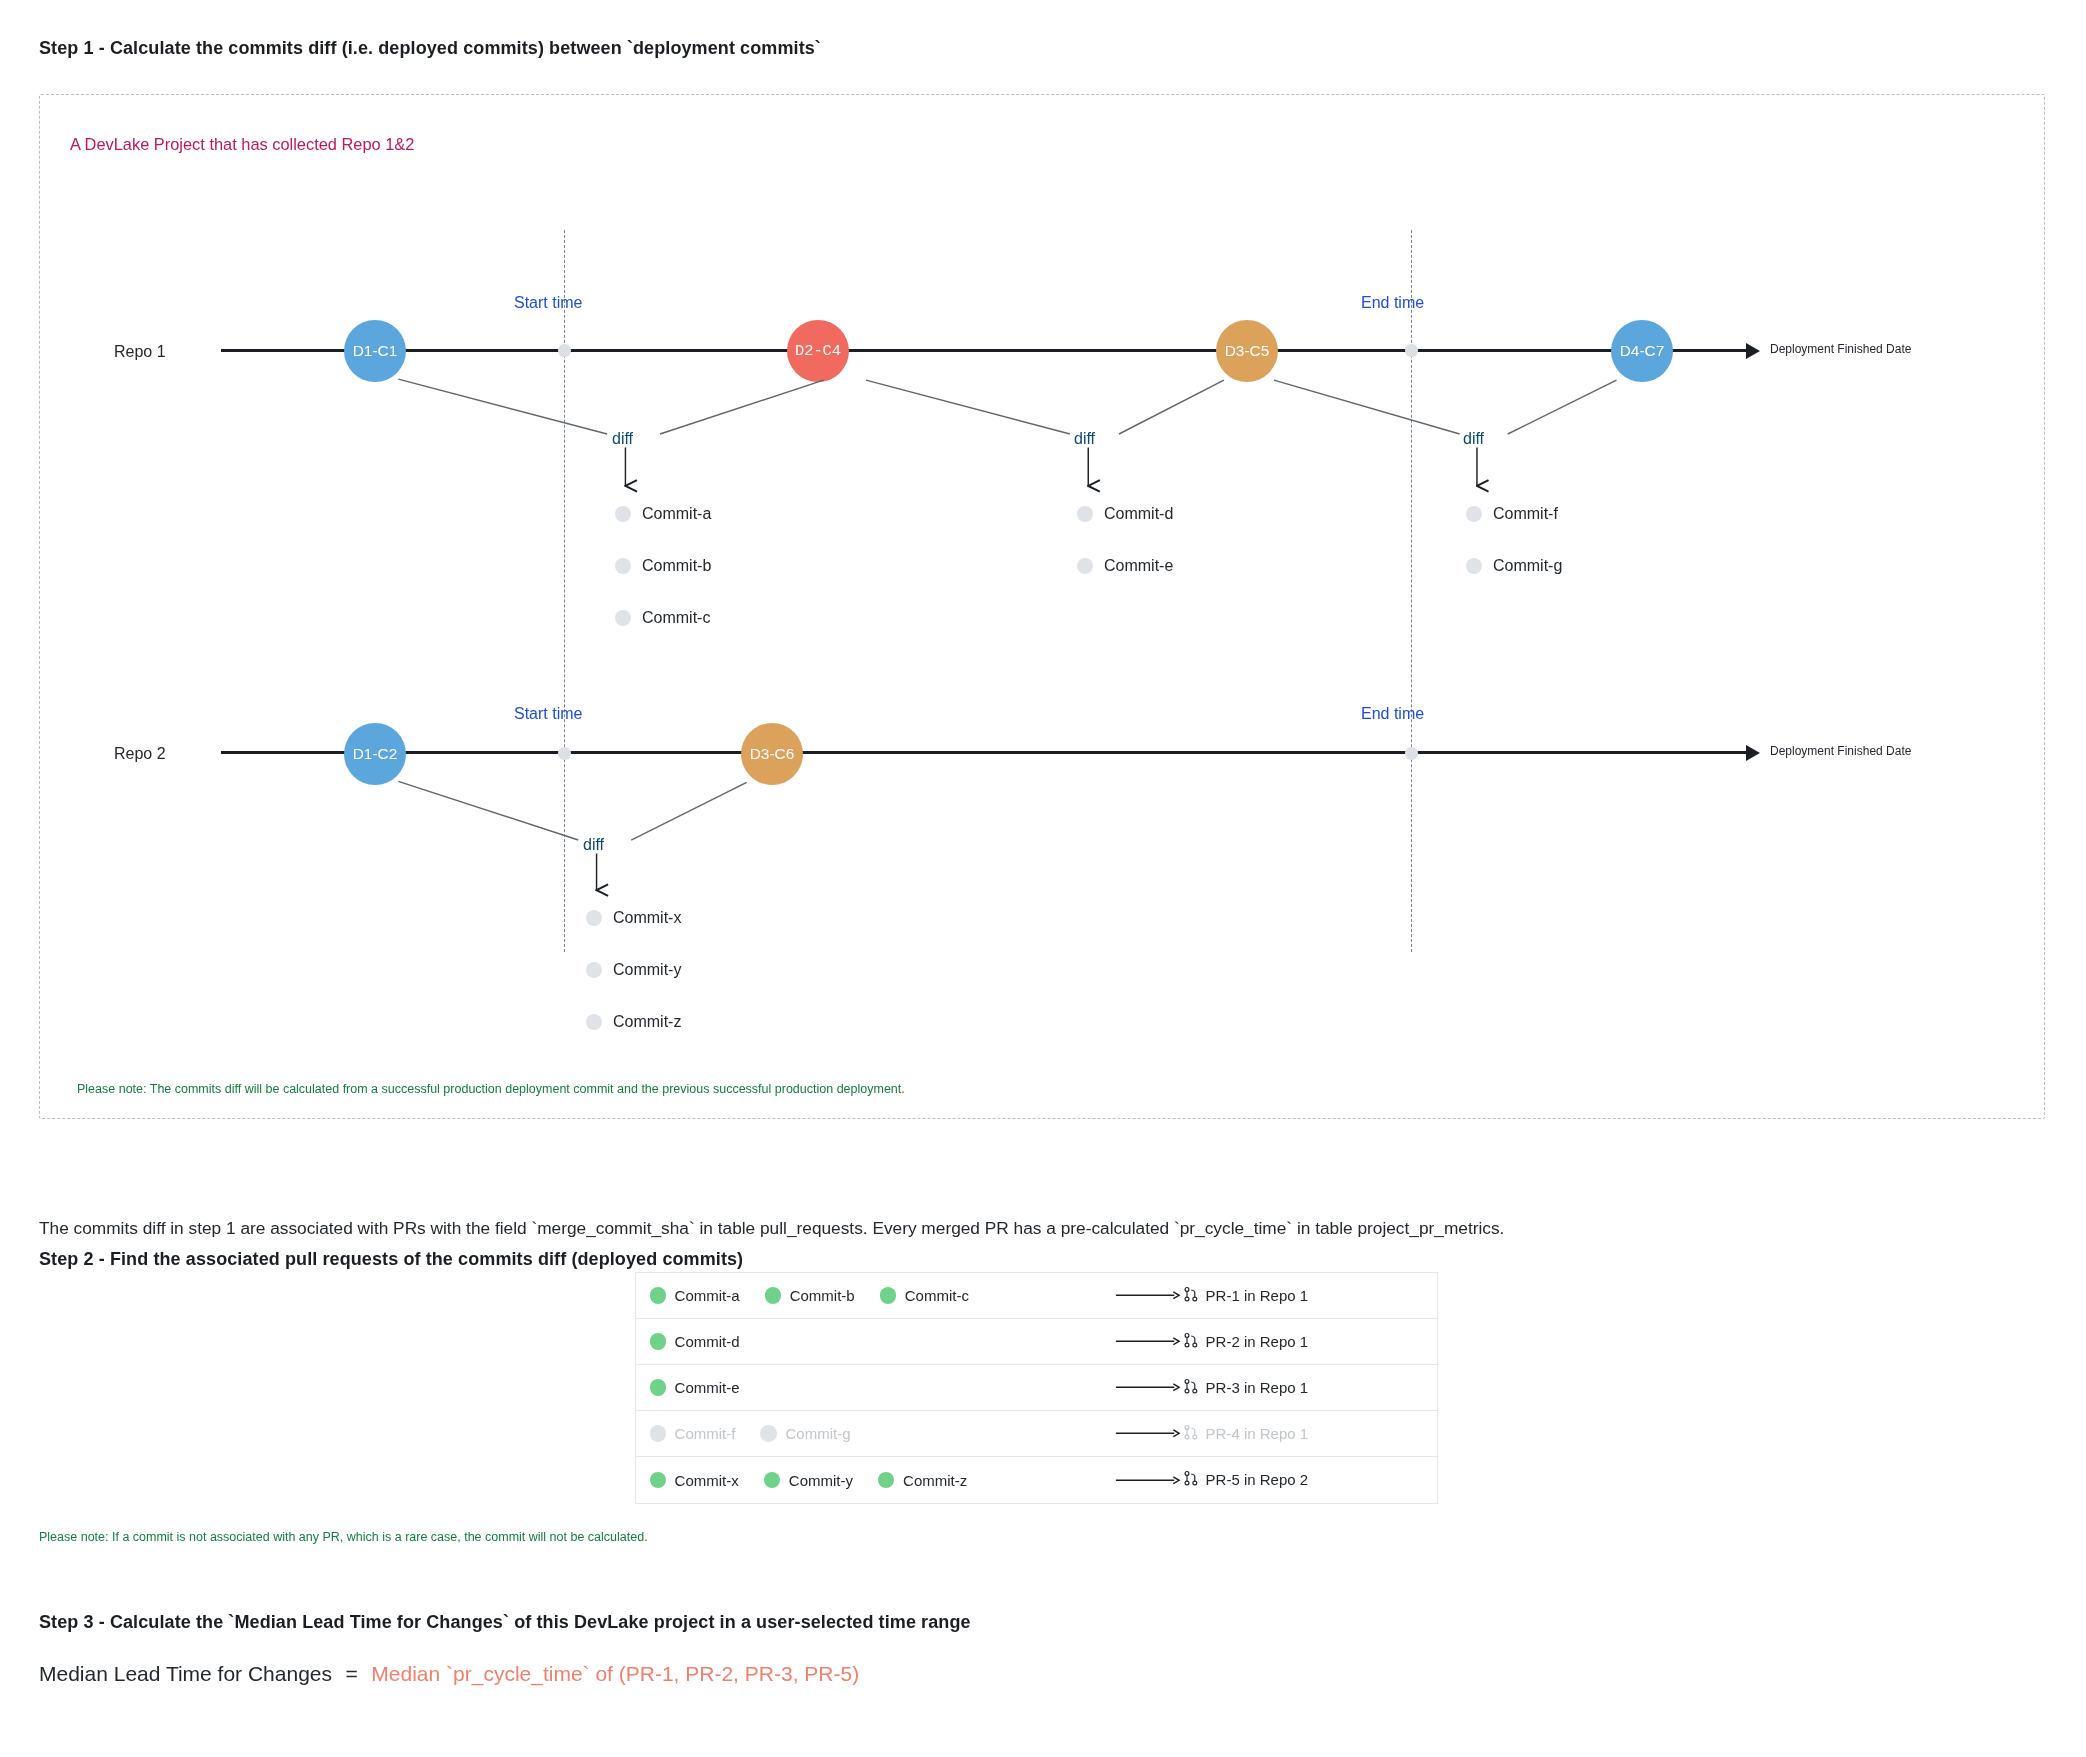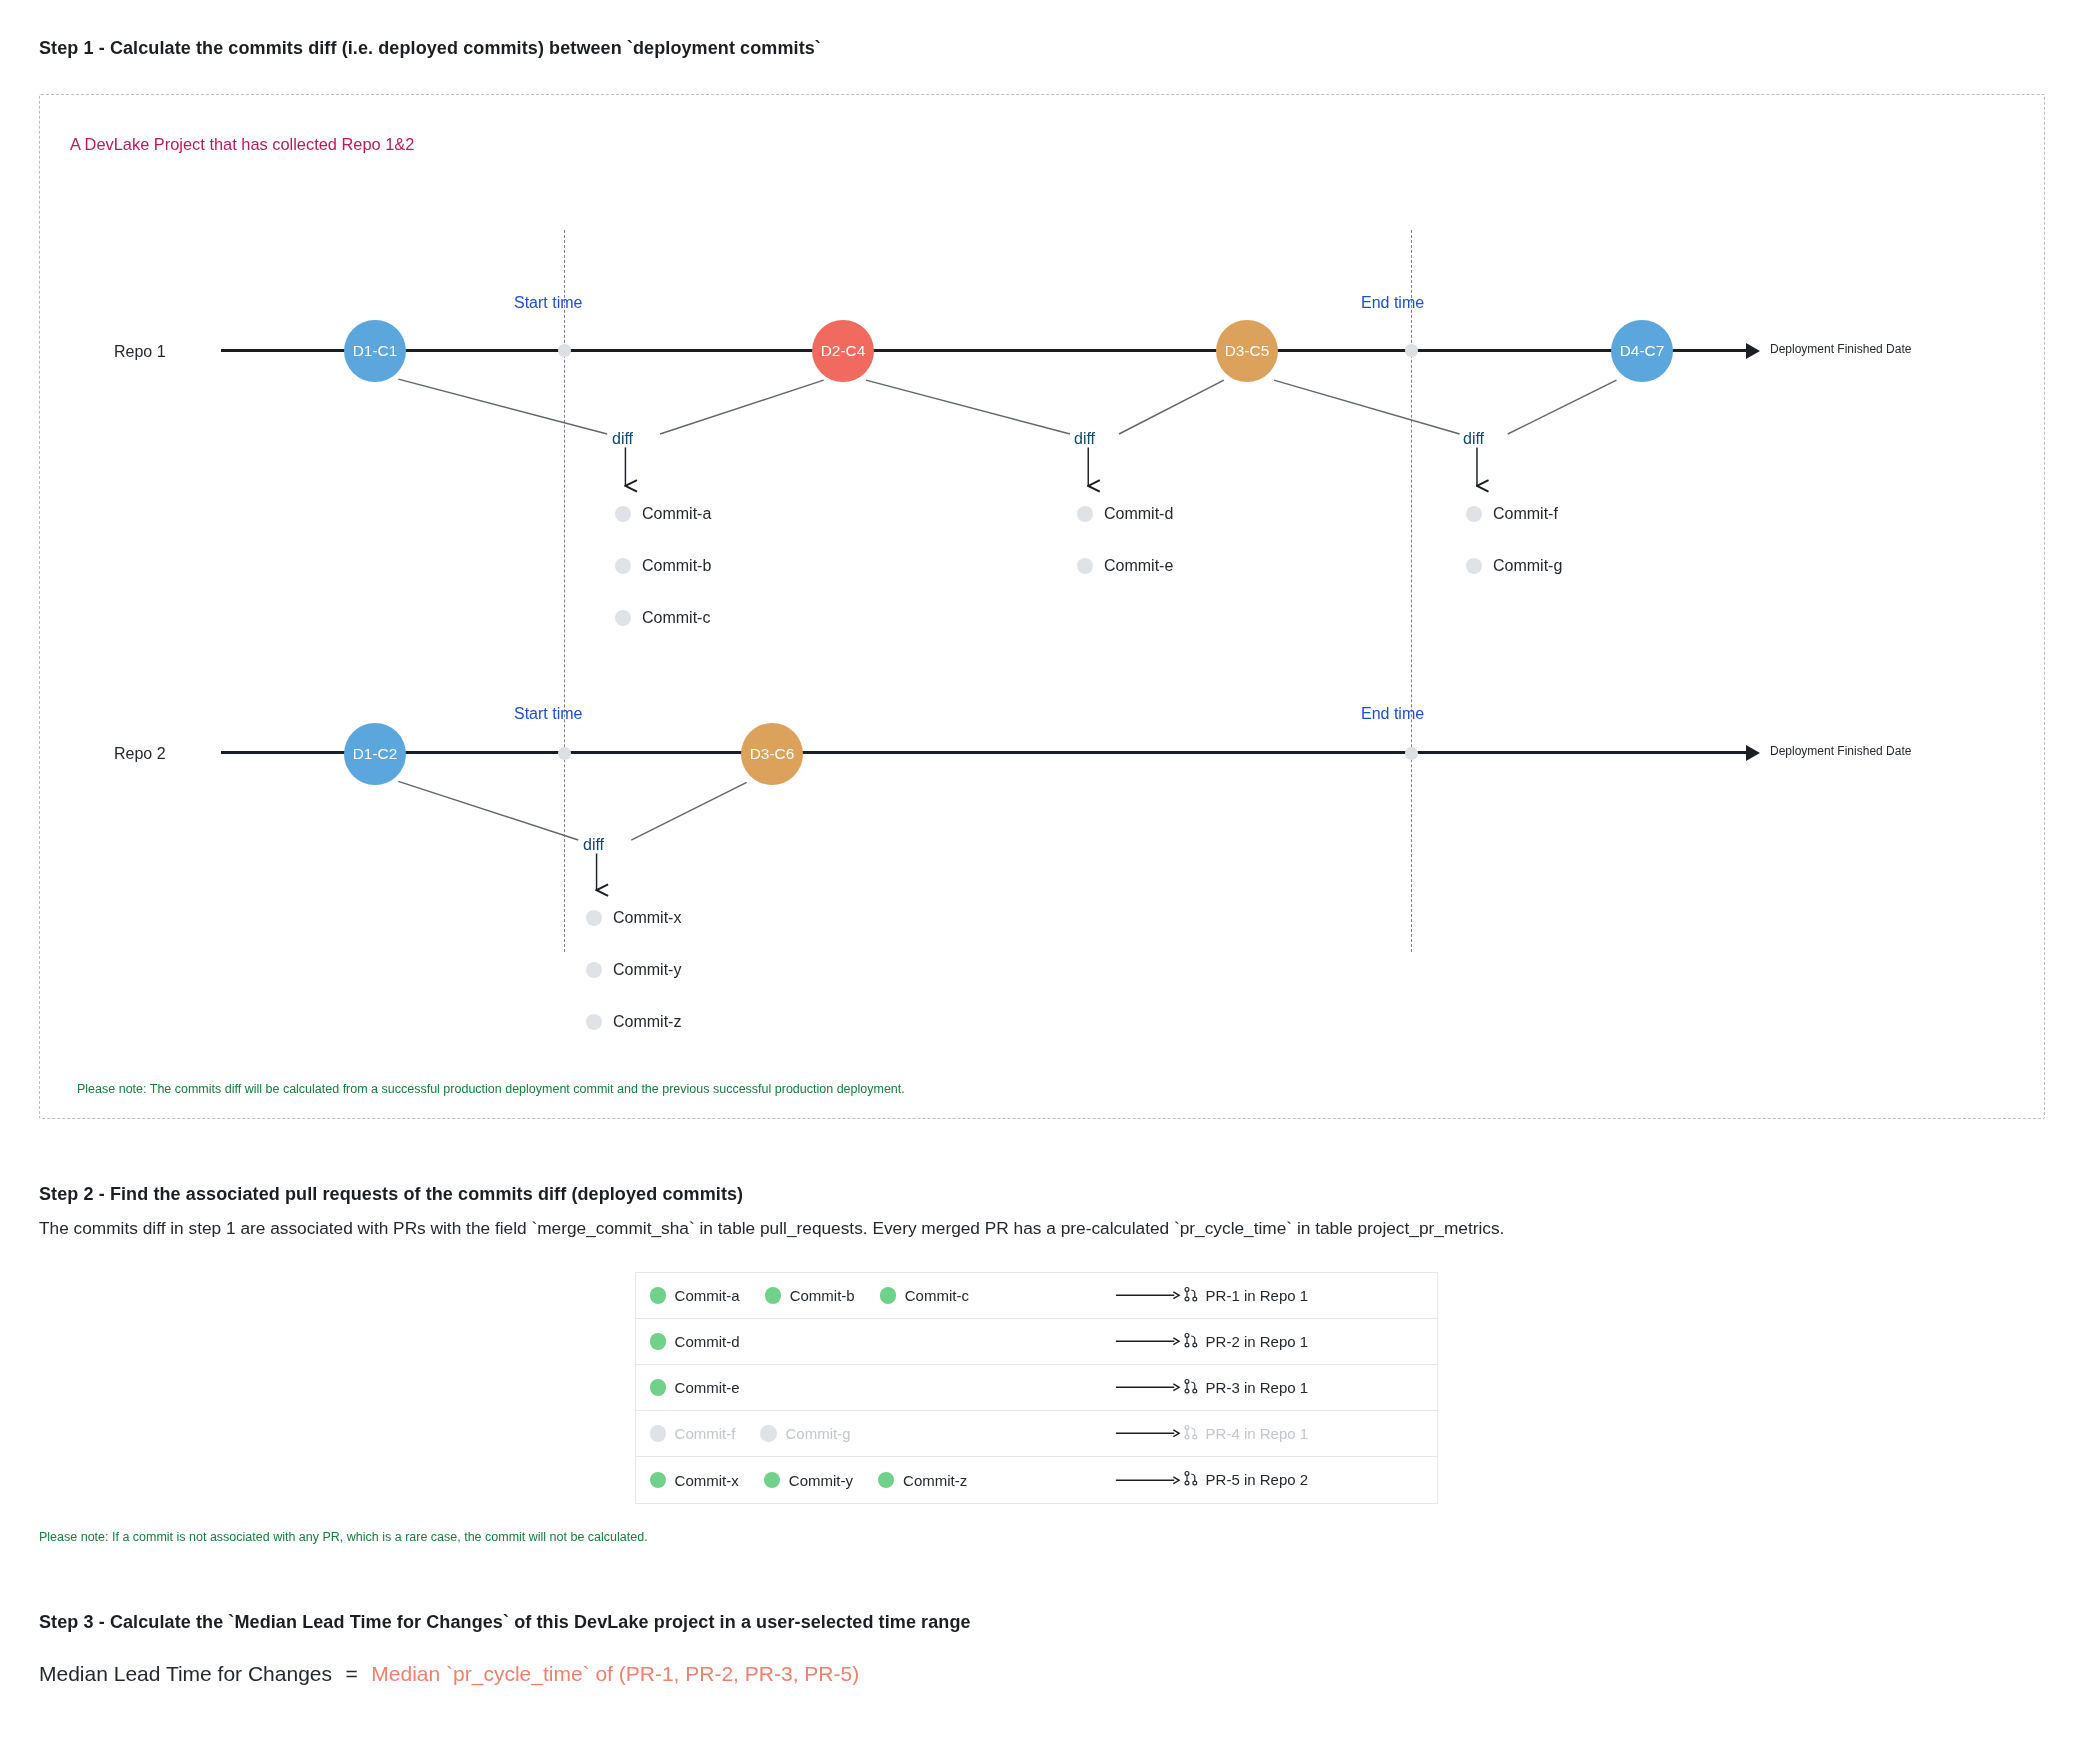--- a/index.html
+++ b/index.html
@@ -244,21 +244,21 @@
   <div class="axis" style="left:221px;top:349px;width:1526px;"></div>
   <div class="axis-arrow" style="left:1746px;top:343px;"></div>
   <div class="axis-label" style="left:1770px;top:342px;">Deployment Finished Date</div>
 
   <div class="time-label" style="left:514px;top:294px;">Start time</div>
   <div class="time-dot" style="left:558px;top:344px;"></div>
   <div class="time-label" style="left:1361px;top:294px;">End time</div>
   <div class="time-dot" style="left:1405px;top:344px;"></div>
 
   <div class="dep blue" style="left:344px;top:320px;">D1-C1</div>
-  <div class="dep red" style="left:812px;top:320px;">D2-C4</div>
+  <div class="dep red" style="left:787px;top:320px;font-family:Liberation Mono, monospace;">D2-C4</div>
   <div class="dep orange" style="left:1216px;top:320px;">D3-C5</div>
   <div class="dep blue" style="left:1611px;top:320px;">D4-C7</div>
 
   <div class="diff-label" style="left:612px;top:430px;">diff</div>
   <div class="diff-label" style="left:1074px;top:430px;">diff</div>
   <div class="diff-label" style="left:1463px;top:430px;">diff</div>
 
   <div class="commit-row" style="left:615px;top:505px;">
     <span class="cdot"></span>
     <span>Commit-a</span>
@@ -340,21 +340,21 @@
 
     <line x1="2648" y1="790" x2="3034" y2="902" stroke="#5f666d" stroke-width="3"></line>
     <line x1="3134" y1="902" x2="3360" y2="790" stroke="#5f666d" stroke-width="3"></line>
     <line x1="3070" y1="930" x2="3070" y2="1010" stroke="#1b1f23" stroke-width="3" marker-end="url(#arrowdown)"></line>
 
     <line x1="828" y1="1624" x2="1202" y2="1746" stroke="#5f666d" stroke-width="3"></line>
     <line x1="1312" y1="1746" x2="1552" y2="1626" stroke="#5f666d" stroke-width="3"></line>
     <line x1="1240" y1="1774" x2="1240" y2="1850" stroke="#1b1f23" stroke-width="3" marker-end="url(#arrowdown)"></line>
   </svg>
 
-  <div class="step-title" style="position:absolute;left:39px;top:1184px;">Step 2 - Find the associated pull requests of the commits diff (deployed commits)</div>
+  <div class="step-title" style="position:absolute;left:39px;top:1249px;">Step 2 - Find the associated pull requests of the commits diff (deployed commits)</div>
   <div class="step-desc" style="position:absolute;left:39px;top:1218px;">The commits diff in step 1 are associated with PRs with the field `merge_commit_sha` in table pull_requests. Every merged PR has a pre-calculated `pr_cycle_time` in table project_pr_metrics.</div>
 
   <div class="pr-table">
 
     <div class="pr-row">
       <div class="pr-commits">
         <span class="pr-commit">
           <span class="cdot green"></span>
           <span>Commit-a</span>
         </span>

